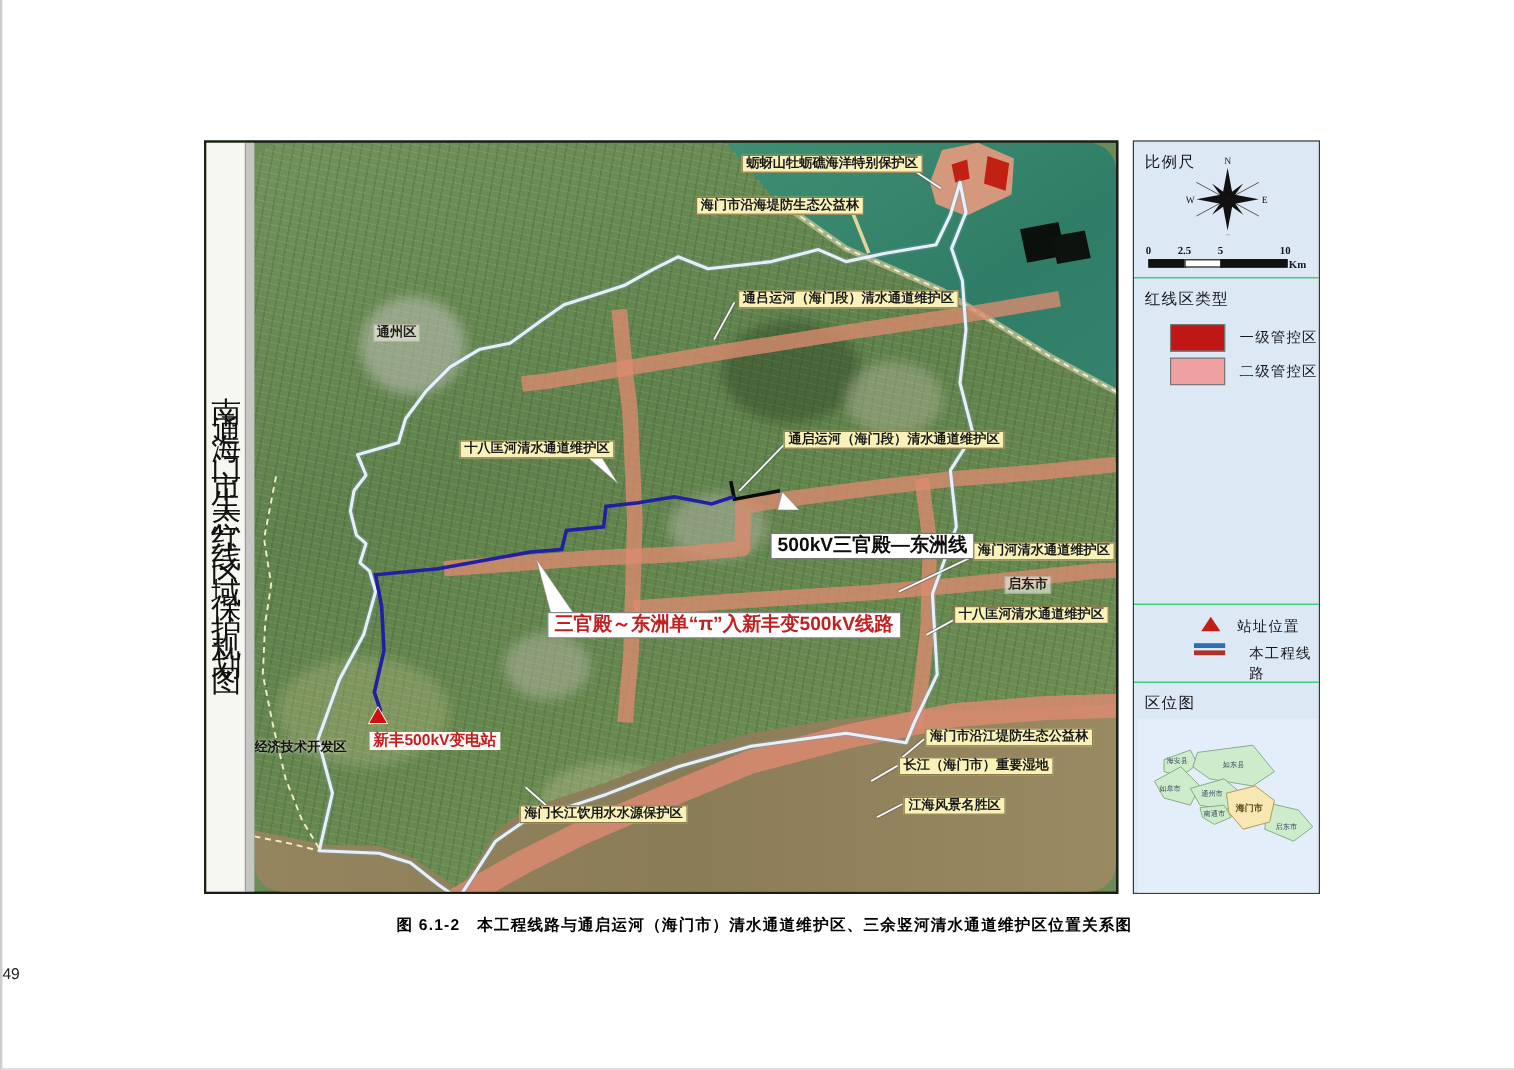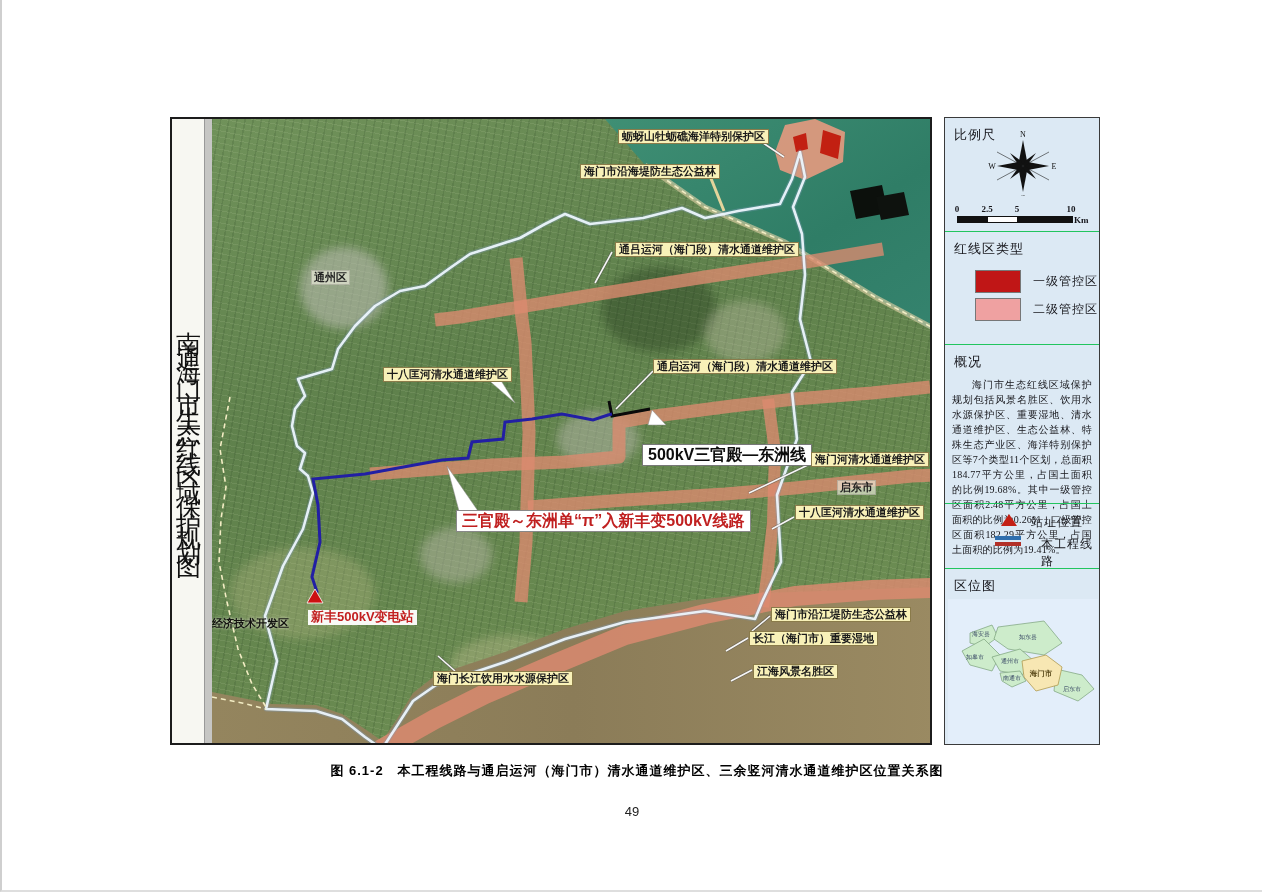--- a/index.html
+++ b/index.html
@@ -9,21 +9,21 @@
   #figure{position:absolute;left:168px;top:117px;width:762px;height:628px;border:2px solid #1c1c1c;box-sizing:border-box;background:#6b8b58;}
   .title-col{position:absolute;left:0;top:0;width:32px;height:100%;background:#f7f7f2;border-right:1px solid #999;
              display:flex;align-items:center;justify-content:center;z-index:6;}
   .title-col span{writing-mode:vertical-rl;text-orientation:upright;font-family:"DejaVu Serif","Liberation Serif",serif;
              font-size:25px;letter-spacing:15px;color:#111;line-height:32px;}
   .gray-strip{position:absolute;left:33px;top:0;width:7px;height:100%;background:#c6c6c4;z-index:6;}
   .map-area{position:absolute;left:40px;top:0;right:0;bottom:0;overflow:hidden;
       background:
         repeating-linear-gradient(100deg, rgba(35,62,30,.15) 0 1.5px, rgba(0,0,0,0) 1.5px 8px),
         repeating-linear-gradient(12deg, rgba(225,233,195,.10) 0 1px, rgba(0,0,0,0) 1px 6px),
-        linear-gradient(160deg,#70925a 0%,#5f814c 38%,#67884f 68%,#729257 100%);}
+        linear-gradient(160deg,#70925a 0%,#5f814c 38%,#67884f 68%,#729257 100%); border-radius: 23px;}
   .patch{position:absolute;border-radius:50%;filter:blur(5px);}
   .map-svg{position:absolute;left:0;top:0;z-index:2;}
   
   .map-label{position:absolute;z-index:4;white-space:nowrap;font-weight:700;line-height:1.15;}
   .lbl-y{background:#f8f1b8;border:1px solid #8a7b4a;color:#1a1a1a;font-size:11px;padding:0 3px;}
   .lbl-ghost{background:rgba(243,242,228,.62);color:#1f1f1f;font-size:11px;padding:0 2px;border:1px solid rgba(120,120,110,.35);}
   .lbl-plain{color:#12120f;font-size:11px;text-shadow:0 0 3px rgba(235,235,220,.9);}
   .lbl-big-black{background:#fff;color:#0d0d0d;font-size:16px;padding:1px 5px;box-shadow:0 0 0 1px #777;margin-top:20px;}
   .lbl-big-red{background:#fff;color:#c02020;font-size:16px;padding:1px 5px;box-shadow:0 0 0 1px #888;}
   .lbl-red{background:rgba(255,255,255,.95);color:#c21f1f;font-size:13px;padding:0 3px;}
@@ -43,21 +43,21 @@
   .swatch-row{position:absolute;left:30px;display:flex;align-items:center;font-family:Liberation Mono, monospace;}
   .swatch{width:44px;height:21px;border:1px solid #777;}
   .swatch-label{font-size:12px;margin-left:12px;letter-spacing:1px;}
   .ov-body{margin:6px 7px 0 7px;font-size:10px;line-height:15px;text-indent:2em;text-align:justify;letter-spacing:.2px;}
   .tri{width:0;height:0;border-left:8px solid transparent;border-right:8px solid transparent;border-bottom:12px solid #c32015;}
   .route-sym{width:26px;height:10px;display:flex;flex-direction:column;justify-content:space-between;}
   .route-sym i{display:block;height:4px;}
   .legend-text{font-size:12px;letter-spacing:1px;}
   
   #caption{position:absolute;left:150px;right:140px;top:762px;text-align:center;font-size:13px;font-weight:700;color:#000000;letter-spacing:1px;}
-  #pageno{position:absolute;left:0;right:0;top:804px;text-align:center;font-size:13px;color:#222;}
+  #pageno{position:absolute;left:0;right:0;top:804px;font-size:13px;color:#222;}
 </style>
 </head>
 <body>
 
 <div id="page">
 
   <div id="figure">
     <div class="title-col">
       <span>南通海门市生态红线区域保护规划图</span>
     </div>
@@ -212,24 +212,20 @@
       <div class="swatch-row" style="top:38px">
         <span class="swatch" style="background:#c01616"></span>
         <span class="swatch-label">一级管控区</span>
       </div>
       <div class="swatch-row" style="top:66px">
         <span class="swatch" style="background:#efa1a1"></span>
         <span class="swatch-label">二级管控区</span>
       </div>
     </div>
 
-    <div class="sec" id="sec3">
-      <div class="sec-title">概况</div>
-      <div class="ov-body">海门市生态红线区域保护规划包括风景名胜区、饮用水水源保护区、重要湿地、清水通道维护区、生态公益林、特殊生态产业区、海洋特别保护区等7个类型11个区划，总面积184.77平方公里，占国土面积的比例19.68%。其中一级管控区面积2.48平方公里，占国土面积的比例为0.26%，二级管控区面积182.29平方公里，占国土面积的比例为19.41%。</div>
-    </div>
 
     <div class="sec" id="sec4">
       <div style="position:absolute;left:56px;top:10px" class="tri"></div>
       <div style="position:absolute;left:50px;top:32px" class="route-sym">
         <i style="background:#2f6fae"></i>
           <i style="background:#b23028"></i>
       </div>
       <div class="legend-text" style="position:absolute;left:86px;top:10px">站址位置</div>
       <div class="legend-text" style="position:absolute;left:96px;top:32px">本工程线路</div>
     </div>

